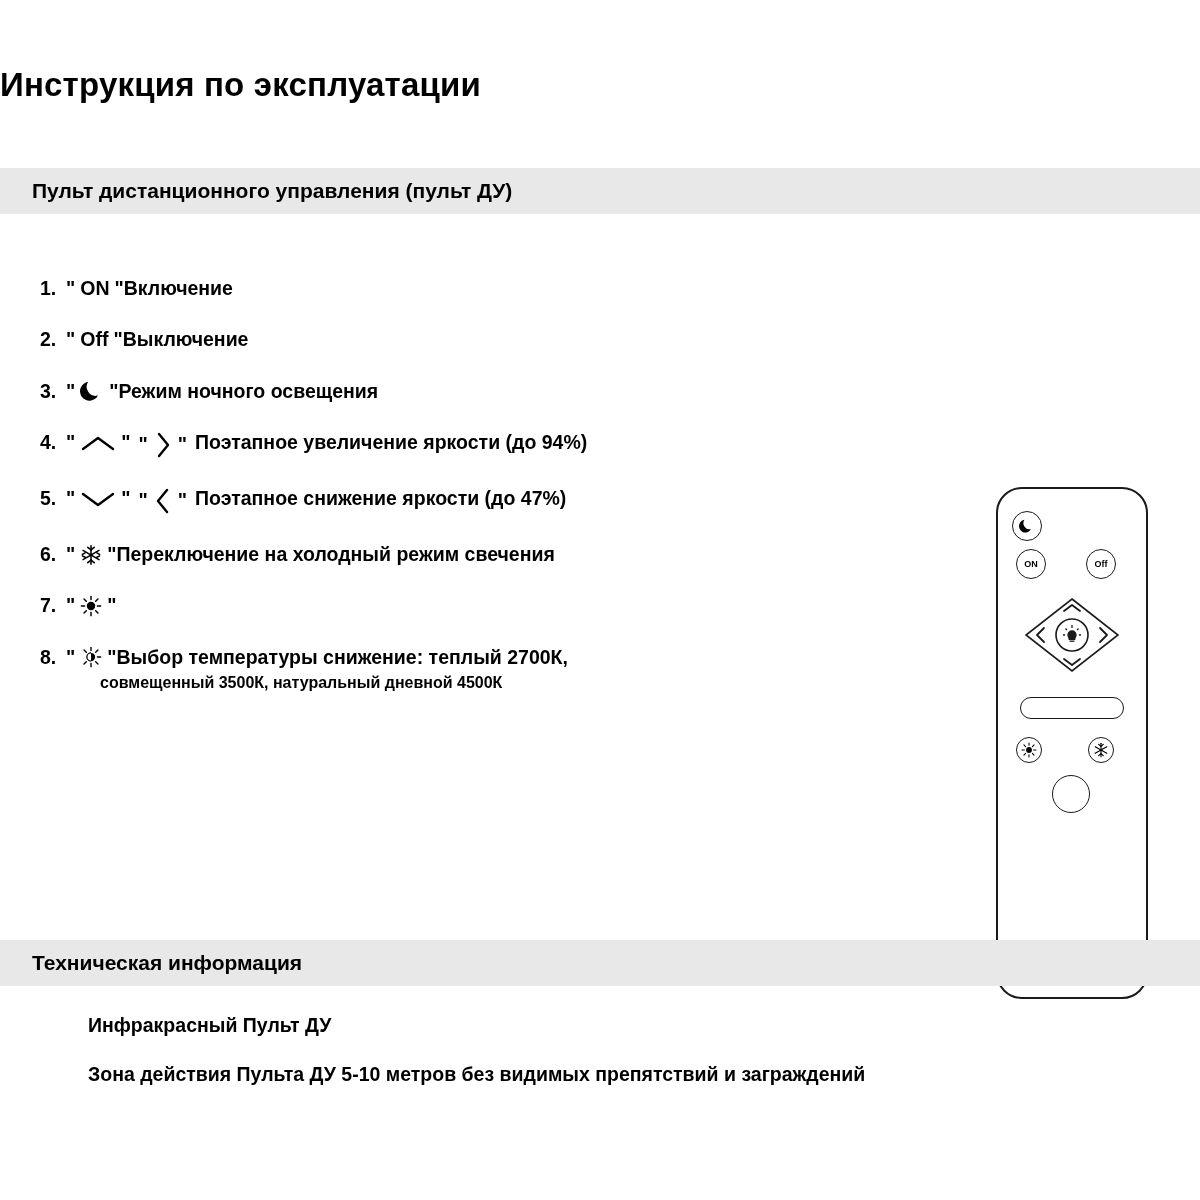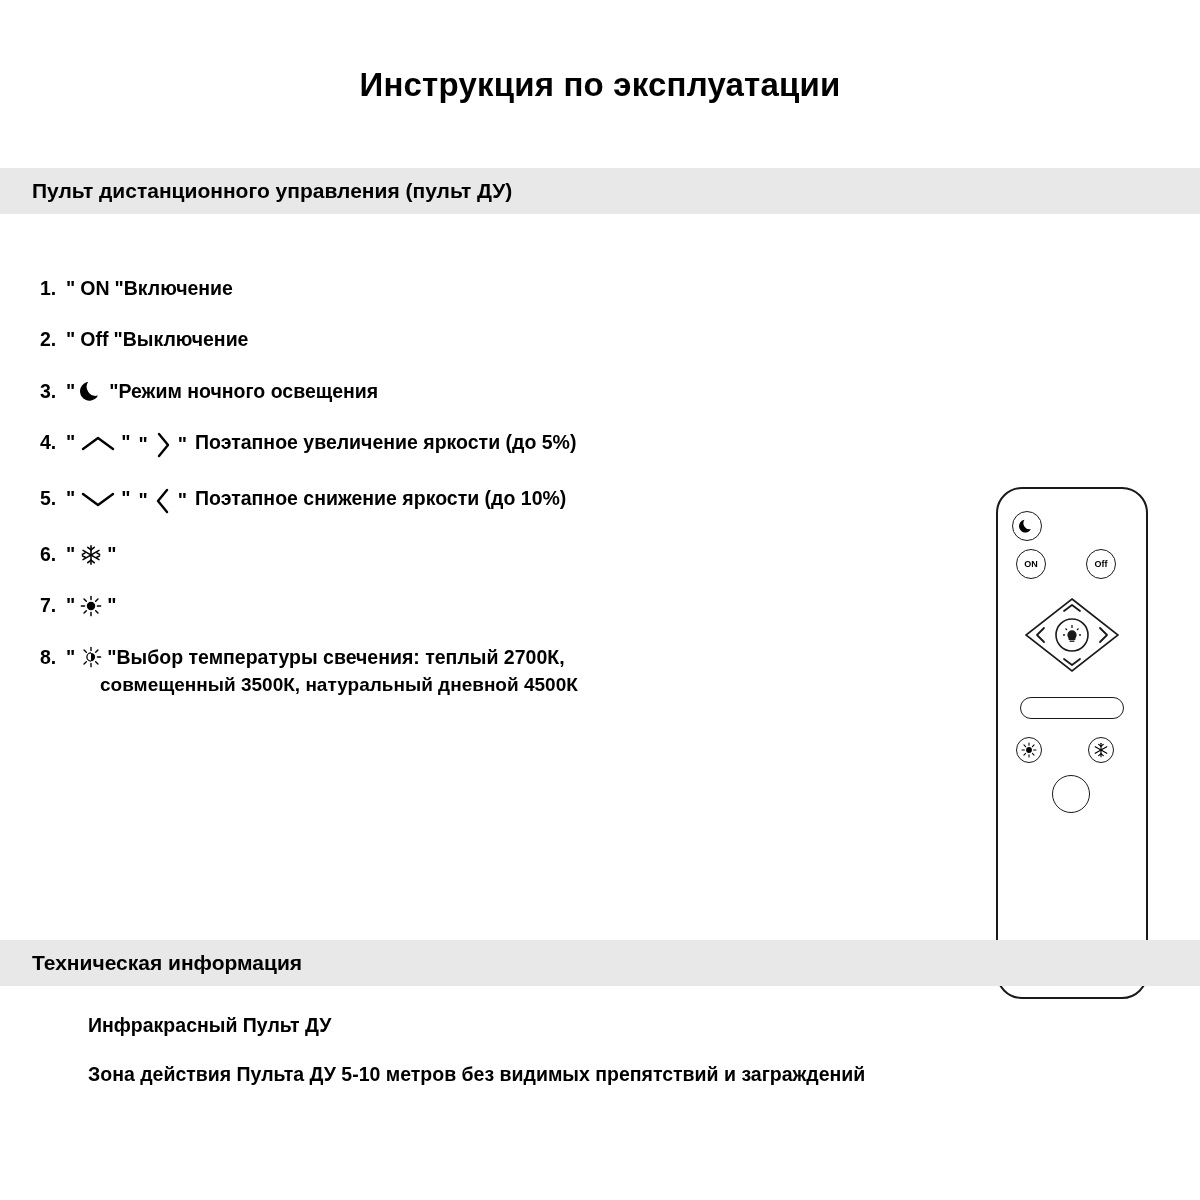--- a/index.html
+++ b/index.html
@@ -10,21 +10,20 @@
   body {
     width: 1200px;
     height: 1200px;
     font-family: "Liberation Sans", sans-serif;
     color: #000000;
     position: relative;
     overflow: hidden;
   }
 
   .page-title {
-    text-align: center;
     font-size: 33px;
     font-weight: bold;
     letter-spacing: 0.2px;
     margin: 66px 0 0 0;
     padding: 0;
   }
 
   .section-band {
     background: #e8e8e8;
     height: 46px;
@@ -78,21 +77,21 @@
   .sym {
     display: inline-flex;
     align-items: center;
     justify-content: center;
     margin: 0 5px;
   }
   .step-text { margin-left: 0; }
   .step-text-2 { margin-left: 8px; }
   .wrap-line2 {
     margin-left: 60px;
-    font-size: 19px;
+    font-size: 16px;
     font-weight: bold;
     margin-top: -20px;
     margin-bottom: 26px;
   }
 
   
   .remote {
     position: absolute;
     left: 996px;
     top: 273px;
@@ -222,21 +221,21 @@
         </span>
         <span class="quoted" style="margin-left:8px">
           <span class="q">"</span>
           <span class="sym">
             <svg width="20" height="30" viewBox="0 0 20 30">
                 <path d="M6 4 L15 15 L6 26" fill="none" stroke="#000" stroke-width="2.4" stroke-linecap="round" stroke-linejoin="round"></path>
               </svg>
           </span>
           <span class="q">"</span>
         </span>
-        <span class="step-text-2">Поэтапное увеличение яркости (до 5%)</span>
+        <span class="step-text-2">Поэтапное увеличение яркости (до 94%)</span>
       </span>
     </div>
 
     <div class="step">
       <span class="step-num">5.</span>
       <span class="step-body">
         <span class="quoted">
           <span class="q">"</span>
           <span class="sym">
             <svg width="36" height="20" viewBox="0 0 36 20">
@@ -247,21 +246,21 @@
         </span>
         <span class="quoted" style="margin-left:8px">
           <span class="q">"</span>
           <span class="sym">
             <svg width="20" height="30" viewBox="0 0 20 30">
                 <path d="M14 4 L5 15 L14 26" fill="none" stroke="#000" stroke-width="2.4" stroke-linecap="round" stroke-linejoin="round"></path>
               </svg>
           </span>
           <span class="q">"</span>
         </span>
-        <span class="step-text-2">Поэтапное снижение яркости (до 10%)</span>
+        <span class="step-text-2">Поэтапное снижение яркости (до 47%)</span>
       </span>
     </div>
 
     <div class="step">
       <span class="step-num">6.</span>
       <span class="step-body">
         <span class="quoted">
           <span class="q">"</span>
           <span class="sym">
             <svg width="22" height="22" viewBox="0 0 24 24">
@@ -275,20 +274,21 @@
                   <line x1="15.5" y1="20.4" x2="12" y2="17.6"></line>
                 <line x1="2.6" y1="11.4" x2="5.6" y2="9.6"></line>
                   <line x1="2.6" y1="12.9" x2="5.6" y2="14.5"></line>
                 <line x1="21.4" y1="11.4" x2="18.4" y2="9.6"></line>
                   <line x1="21.4" y1="12.9" x2="18.4" y2="14.5"></line>
               </g>
             </svg>
           </span>
           <span class="q">"</span>
         </span>
+        <span class="step-text">Переключение на холодный режим свечения</span>
       </span>
     </div>
 
     <div class="step">
       <span class="step-num">7.</span>
       <span class="step-body">
         <span class="quoted">
           <span class="q">"</span>
           <span class="sym">
             <svg width="22" height="22" viewBox="0 0 24 24">
@@ -325,21 +325,21 @@
                 <line x1="19" y1="12" x2="22.5" y2="12"></line>
                 <line x1="17.1" y1="17.1" x2="19.6" y2="19.6"></line>
                 <line x1="19.6" y1="4.4" x2="17.1" y2="6.9"></line>
                 <line x1="4.4" y1="4.4" x2="6.9" y2="6.9"></line>
                 <line x1="6.9" y1="17.1" x2="4.4" y2="19.6"></line>
               </g>
             </svg>
           </span>
           <span class="q">"</span>
         </span>
-        <span class="step-text">Выбор температуры свечения: теплый 2700К,</span>
+        <span class="step-text">Выбор температуры снижение: теплый 2700К,</span>
       </span>
     </div>
     <div class="wrap-line2" style="margin-top:2px">совмещенный 3500К, натуральный дневной 4500К</div>
 
   </div>
 
   <div class="remote">
 
     <div class="btn-circle moon-btn">
       <svg width="16" height="16" viewBox="0 0 24 24">

